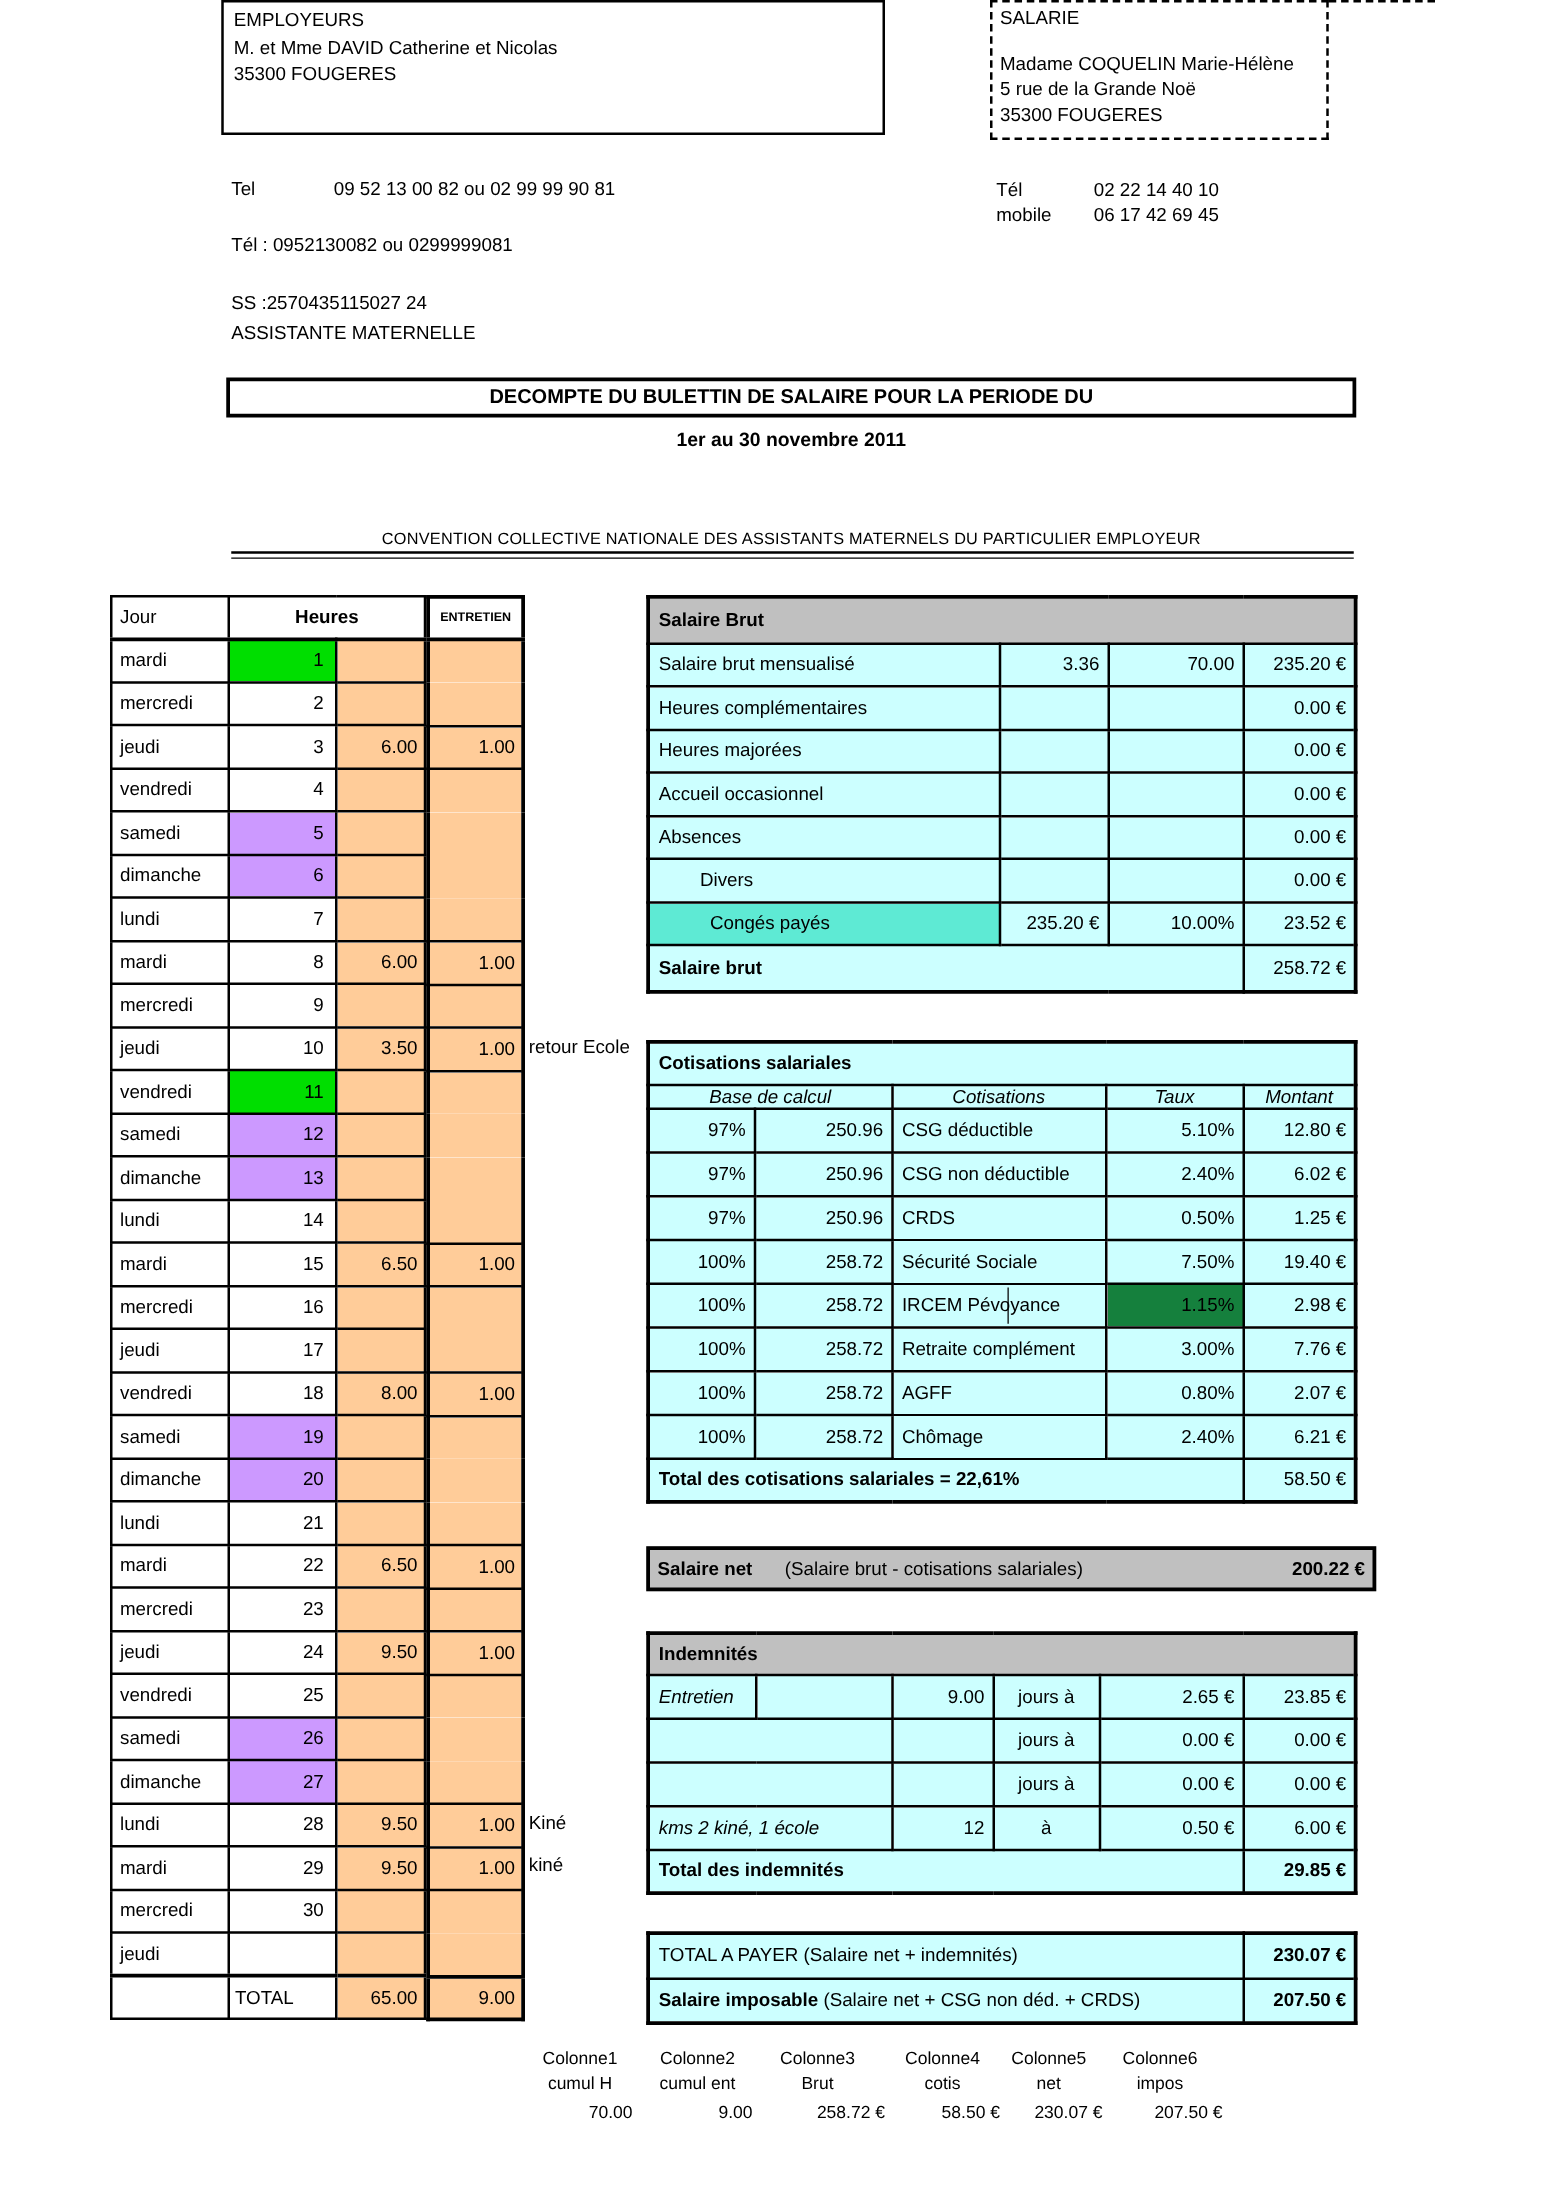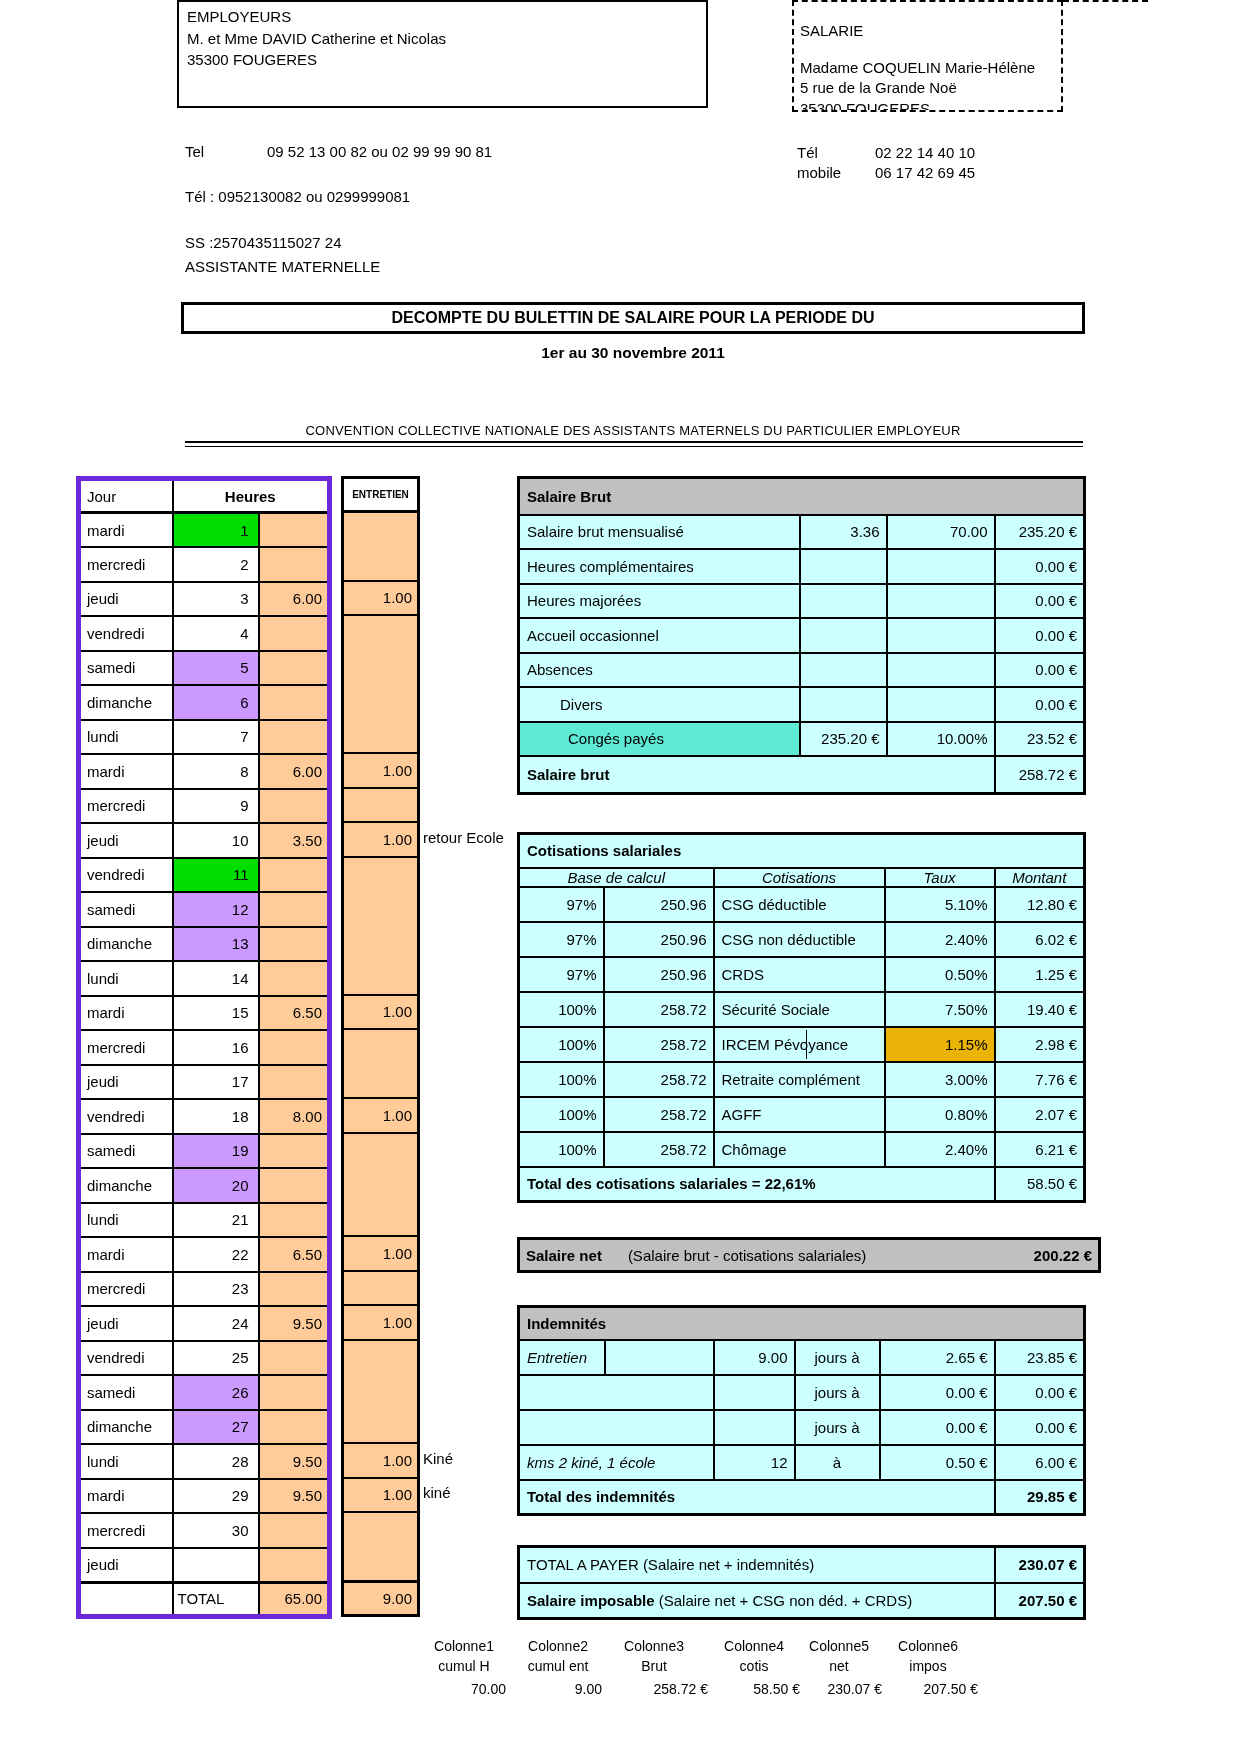--- a/index.html
+++ b/index.html
@@ -6,39 +6,39 @@
   #page{position:relative;width:1241px;height:1754px;background:#fff;
         font-family:"Liberation Sans",sans-serif;color:#000;overflow:hidden}
   .abs{position:absolute}
   table{border-collapse:collapse;table-layout:fixed;position:absolute}
   td,th{padding:0;vertical-align:middle;white-space:nowrap;overflow:hidden;font-weight:normal}
 
   
   #employer-box{left:177px;top:0;width:531px;height:108px;border:2px solid #000;
                 padding:4px 0 0 8px;font-size:15px;line-height:21.5px;box-sizing:border-box}
   #employee-box{left:792px;top:0;width:271px;height:112px;border:2px dashed #000;
-                padding:19px 0 0 6px;font-size:15px;line-height:20.5px;box-sizing:border-box;overflow:hidden}
+                padding:3px 0 0 6px;font-size:15px;line-height:20.5px;box-sizing:border-box;overflow:hidden}
   #employee-box .gap{height:16px}
   #dash-ext{left:1063px;top:0;width:85px;height:0;border-top:2px dashed #000}
   #employer-tel{left:185px;top:143px;font-size:15px}
   #employer-tel .val{position:absolute;left:82px;top:0;white-space:nowrap}
   #employer-tel-alt{left:185px;top:188px;font-size:15px}
   #employer-ss{left:185px;top:231px;font-size:15px;line-height:24px}
   #employee-tel{left:797px;top:143px;font-size:15px;line-height:20px}
   #employee-tel .lab{display:inline-block;width:78px}
 
   
   #title-box{left:181px;top:302px;width:898px;height:26px;border:3px solid #000;
              text-align:center;line-height:26px;font-size:16px;font-weight:bold;box-sizing:content-box}
   #period{left:181px;top:344px;width:904px;text-align:center;font-size:15.5px;font-weight:bold}
   #convention{left:181px;top:423px;width:904px;text-align:center;font-size:13px;letter-spacing:.2px}
   #dbl-line{left:185px;top:441px;width:898px;height:3px;border-top:2px solid #000;border-bottom:1px solid #000}
 
   
-  #cal-main{left:76px;top:476px;width:251px;border:5px solid #6d28d9}
+  #cal-main{left:88px;top:476px;width:251px;border:1px solid #6d28d9}
   #cal-main th,#cal-main td{border:2px solid #000;font-size:15px}
   #cal-main thead tr{height:34px}
   #cal-main thead th{border-bottom:3px solid #000}
   #cal-main tbody tr{height:34.5px}
   #cal-main th.jour{text-align:left;padding-left:6px}
   #cal-main th.heures{font-weight:bold;text-align:center}
   #cal-main td.day{text-align:left;padding-left:6px;background:#fff}
   #cal-main td.num{text-align:right;padding-right:9px;background:#fff}
   #cal-main td.hrs{text-align:right;padding-right:5px}
   #cal-main tr.total td{border-top:3px solid #000}
@@ -518,21 +518,21 @@
           <td class="rnum" style="background: rgb(204, 255, 255);">100%</td>
           <td class="rnum" style="background: rgb(204, 255, 255);">258.72</td>
           <td class="lbl rel" style="background: rgb(204, 255, 255);">Sécurité Sociale</td>
           <td class="rnum" style="background: rgb(204, 255, 255);">7.50%</td>
           <td class="rnum" style="background: rgb(204, 255, 255);">19.40 €</td>
         </tr>
         <tr class="h35">
           <td class="rnum" style="background: rgb(204, 255, 255);">100%</td>
           <td class="rnum" style="background: rgb(204, 255, 255);">258.72</td>
           <td class="lbl rel" style="background: rgb(204, 255, 255);">IRCEM Pévoyance<span class="stray"></span></td>
-          <td class="rnum" style="background: #eab308; margin-left: 48px;">1.15%</td>
+          <td class="rnum" style="background: #15803d; margin-left: 48px;">1.15%</td>
           <td class="rnum" style="background: rgb(204, 255, 255); margin-top: 12px;">2.98 €</td>
         </tr>
         <tr class="h35">
           <td class="rnum" style="background: rgb(204, 255, 255);">100%</td>
           <td class="rnum" style="background: rgb(204, 255, 255);">258.72</td>
           <td class="lbl rel" style="background: rgb(204, 255, 255);">Retraite complément</td>
           <td class="rnum" style="background: rgb(204, 255, 255);">3.00%</td>
           <td class="rnum" style="background: rgb(204, 255, 255);">7.76 €</td>
         </tr>
         <tr class="h35">

